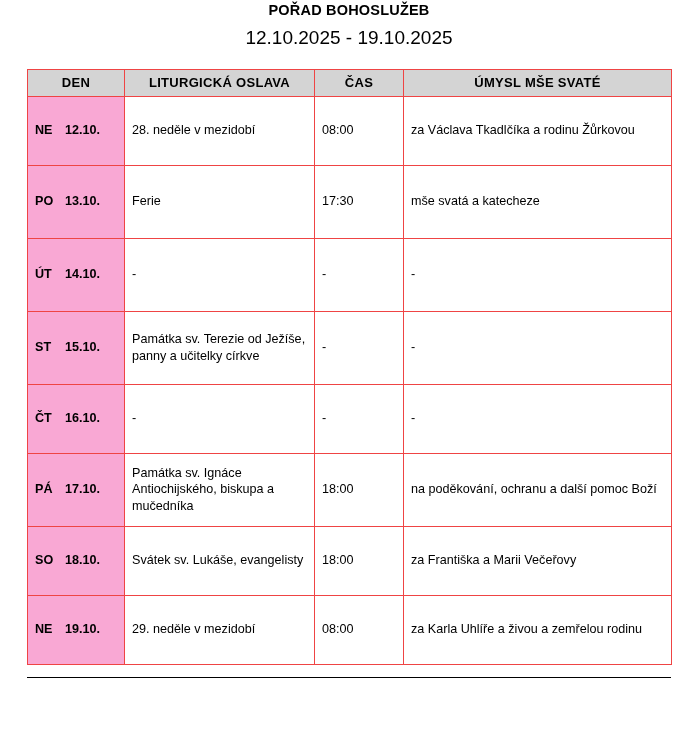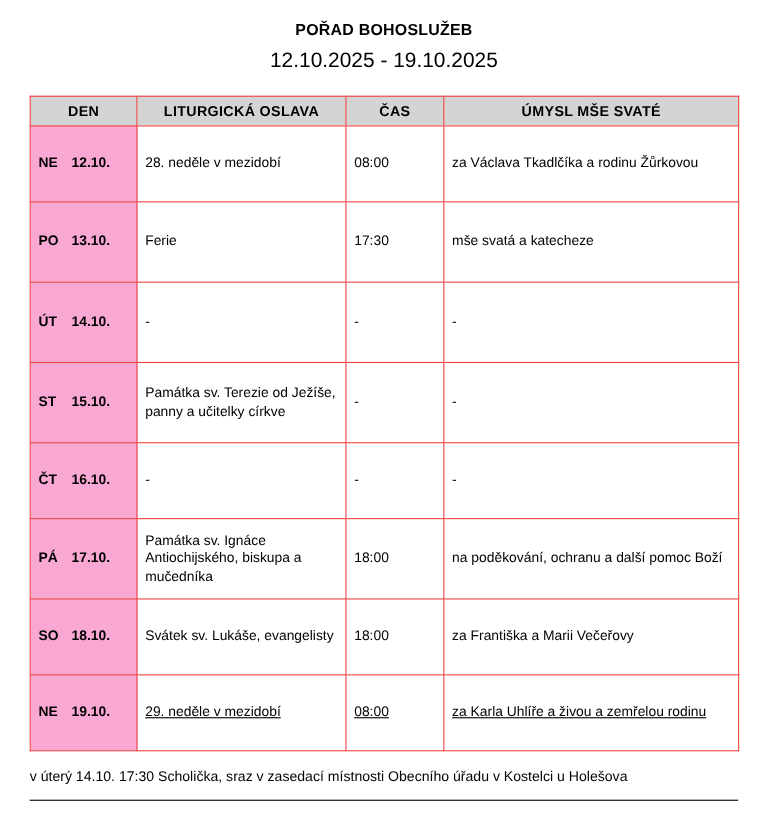--- a/index.html
+++ b/index.html
@@ -16,21 +16,21 @@
   }
   .page {
     position: relative;
     width: 698px;
     height: 741px;
     box-sizing: border-box;
     padding: 0;
   }
   .header {
     text-align: center;
-    padding-top: 18px;
+    padding-top: 0;
   }
   .header .title-line1 {
     font-size: 14.5px;
     font-weight: bold;
     letter-spacing: 0.2px;
     line-height: 1.45;
   }
   .header .title-line2 {
     font-size: 14.5px;
     font-weight: bold;
@@ -94,21 +94,21 @@
   }
   td.lit-cell, td.time-cell, td.int-cell {
   }
   tr.r-ne1 td { height: 56px; }
   tr.r-po  td { height: 60px; }
   tr.r-ut  td { height: 60px; }
   tr.r-st  td { height: 60px; }
   tr.r-ct  td { height: 56px; }
   tr.r-pa  td { height: 60px; }
   tr.r-so  td { height: 56px; }
-  tr.r-ne2 td { height: 56px; text-decoration: underline; }
+  tr.r-ne2 td { height: 56px; }
 
   .footnote {
     margin: 14px auto 0 auto;
     width: 644px;
     font-size: 12.8px;
     line-height: 1.45;
     text-align: left;
   }
   .footnote-rule {
     width: 644px;
@@ -205,16 +205,15 @@
             <span class="dow">NE</span><span class="dnum">19.10.</span>
           </td>
           <td class="lit-cell">29. neděle v mezidobí</td>
           <td class="time-cell">08:00</td>
           <td class="int-cell">za Karla Uhlíře a živou a zemřelou rodinu</td>
         </tr>
       </tbody>
     </table>
   </div>
 
-  <div class="footnote">v úterý 14.10. 17:30 Scholička, sraz v zasedací místnosti Obecního úřadu v Kostelci u Holešova</div>
   <div class="footnote-rule"></div>
 
 </div>
 
 </body></html>

